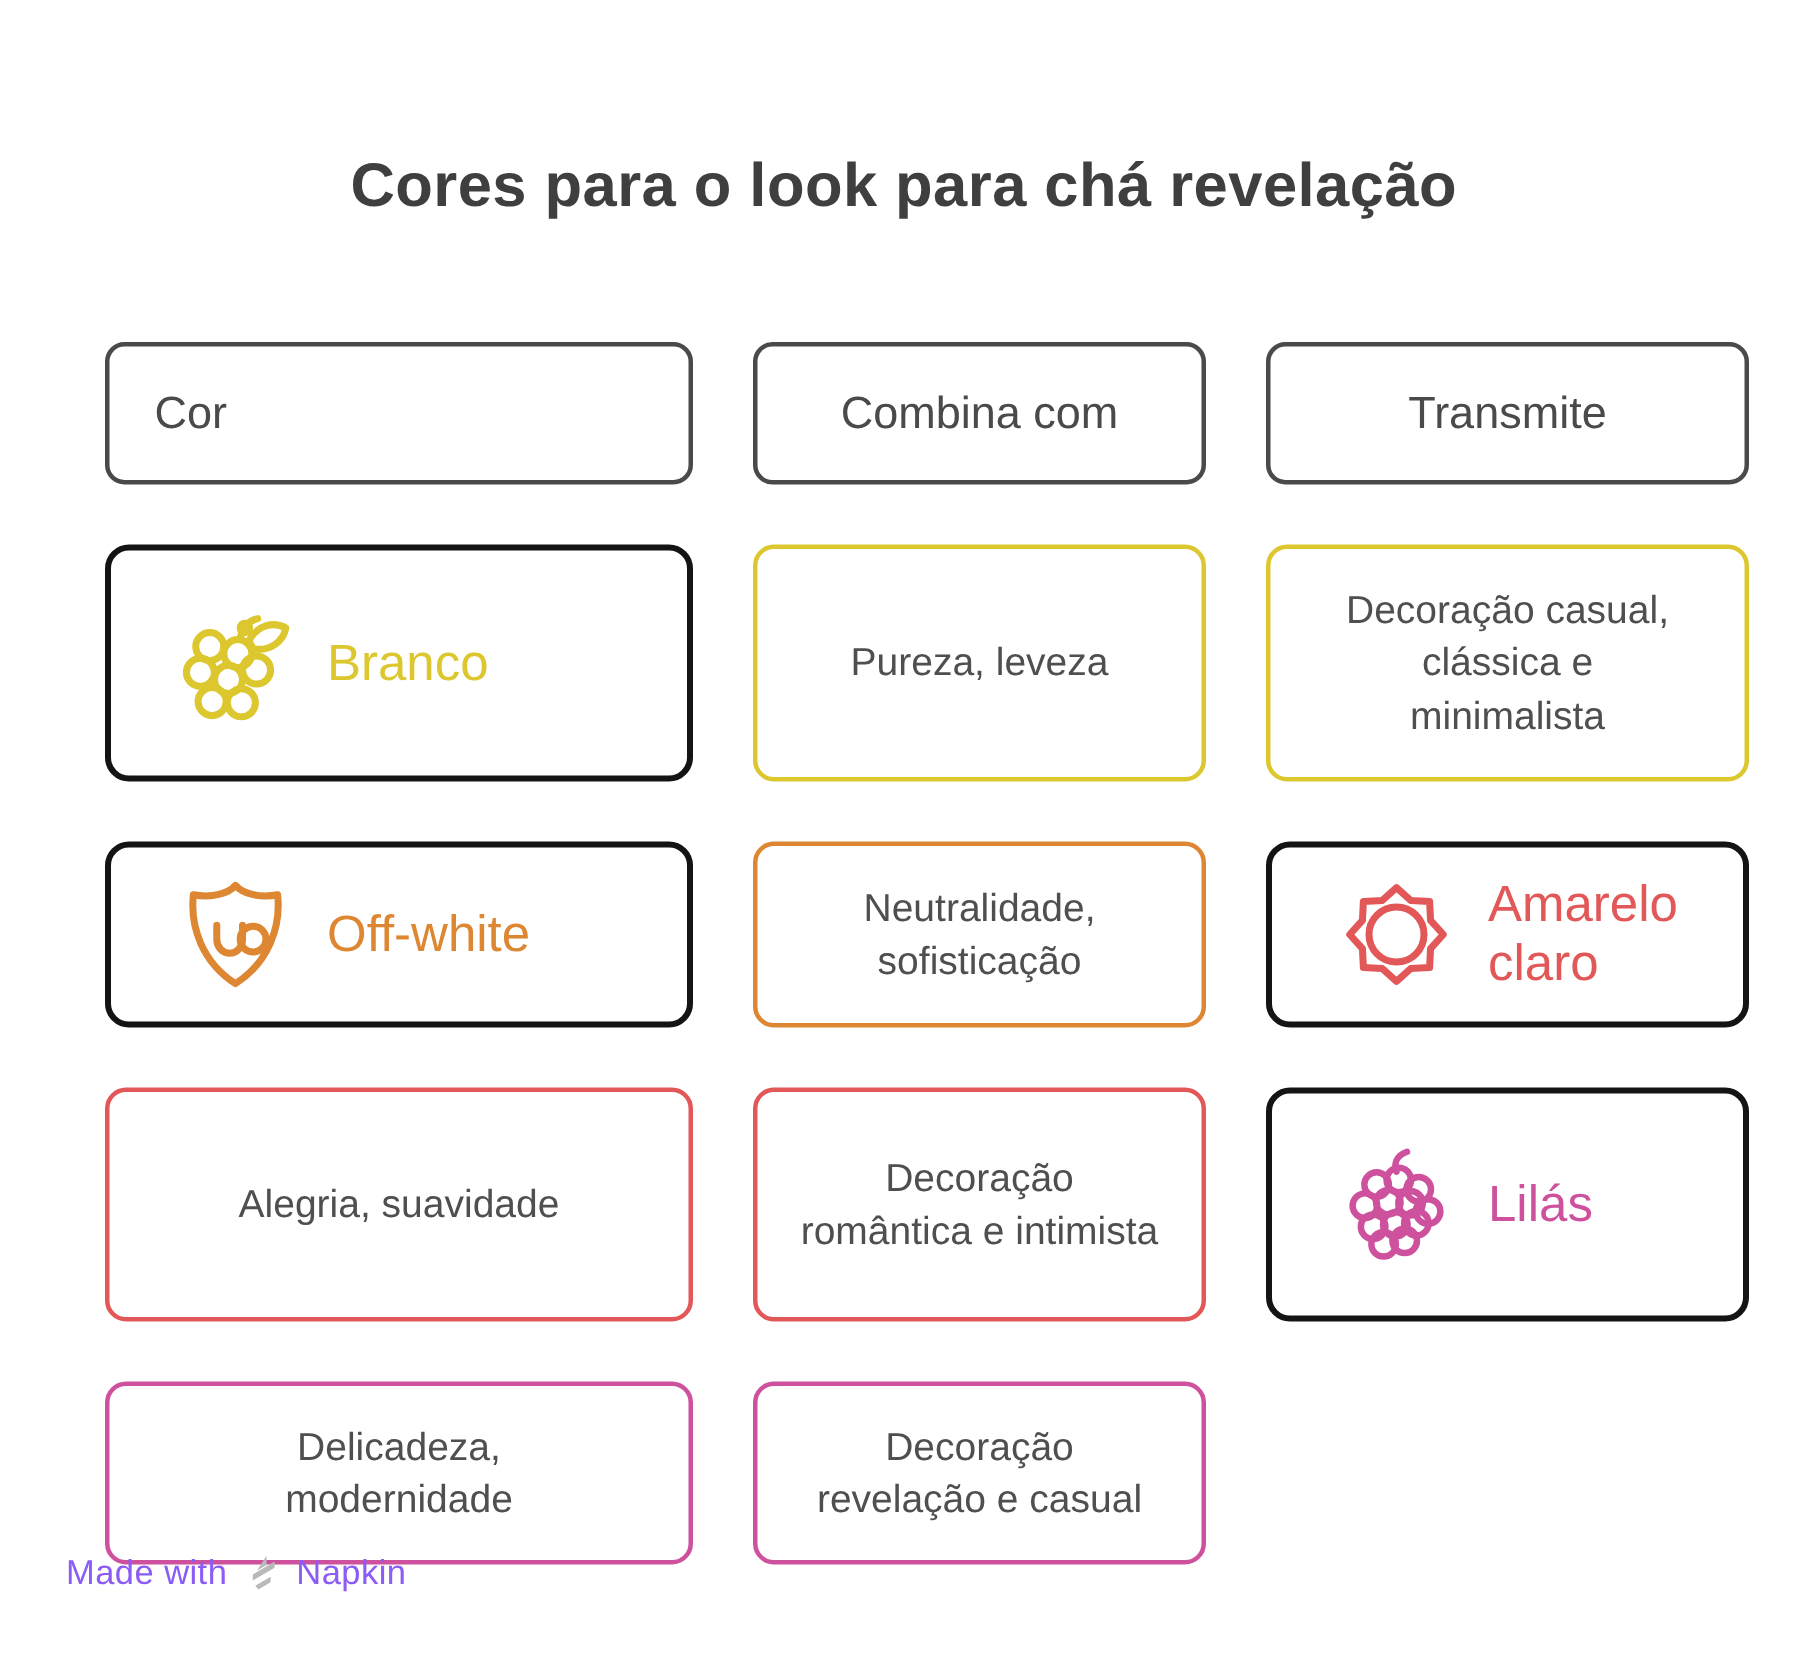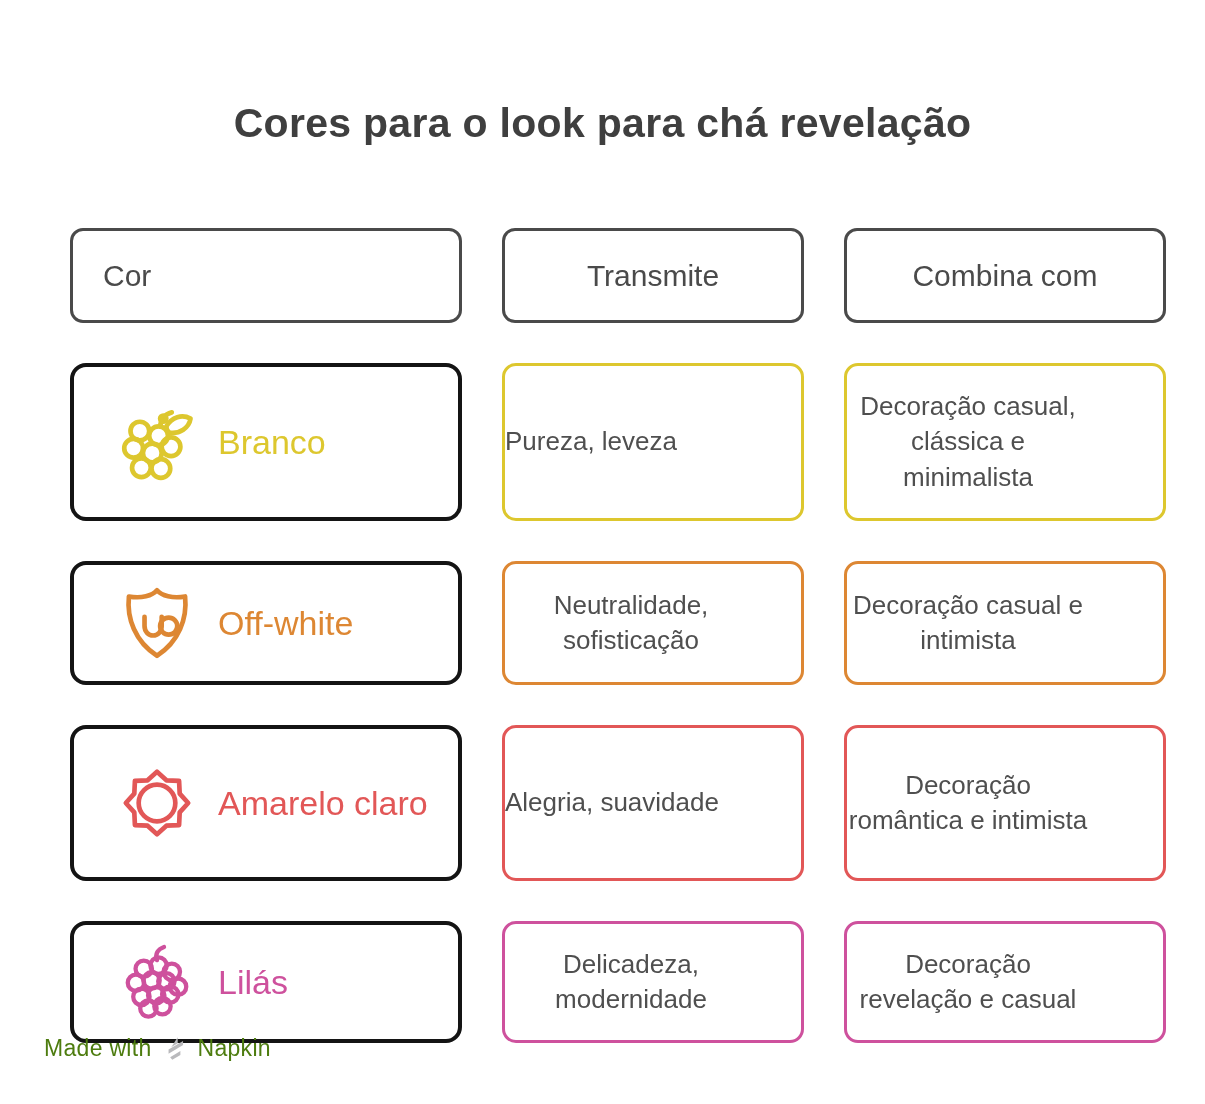--- a/index.html
+++ b/index.html
@@ -27,50 +27,50 @@
   .hcell.left { justify-content:flex-start; padding-left:30px; }
   .color-cell {
     border:4px solid #141414; border-radius:16px; background:#fff;
     display:flex; align-items:center; padding-left:44px; gap:22px;
   }
   .icon { width:78px; height:78px; color:var(--row-color); flex:0 0 auto; }
   .icon svg { width:100%; height:100%; display:block; }
   .color-name { font-size:34px; color:var(--row-color); }
   .tcell {
     border:3px solid var(--row-color); border-radius:14px; background:#fff;
-    display:flex; align-items:center; justify-content:flex-start;
+    display:flex; align-items:center; justify-content:center;
     text-align:center; font-size:26px; color:#4f4f4f; line-height:1.36;
   }
   .tcell .inner { max-width:252px; }
   .tcell.c3 .inner { max-width:242px; }
   .footer {
     position:absolute; left:44px; top:1034px;
     display:flex; align-items:center; gap:9px;
-    font-size:23px; color:#4d7c0f; letter-spacing:0.3px;
+    font-size:23px; color:#8b5cf6; letter-spacing:0.3px;
   }
   .napkin-logo { width:28px; height:28px; color:#b9b9bc; }
   .napkin-logo svg { width:100%; height:100%; display:block; }
 </style>
 </head>
 <body>
 
 <div class="canvas">
 
   <div class="title">Cores para o look para chá revelação</div>
 
   <div class="grid">
 
     <div class="hcell left">
       <span>Cor</span>
     </div>
     <div class="hcell">
-      <span>Transmite</span>
+      <span>Combina com</span>
     </div>
     <div class="hcell">
-      <span>Combina com</span>
+      <span>Transmite</span>
     </div>
 
     <div class="color-cell" style="--row-color: #ddc72e;">
       <span class="icon">
         <svg viewBox="0 0 100 100" fill="none" stroke="currentColor" stroke-width="6" stroke-linecap="round" stroke-linejoin="round">
           <path d="M54 30 C55 20 61 14 69 12"></path>
           <circle cx="58" cy="20" r="4"></circle>
           <path d="M62 30 C69 18 82 14 93 20 C91 32 79 40 66 38 C62 35 62 32 62 30 Z"></path>
           <circle cx="28" cy="36" r="12"></circle>
           <circle cx="52" cy="42" r="12"></circle>
@@ -95,23 +95,20 @@
         <svg viewBox="0 0 100 100" fill="none" stroke="currentColor" stroke-width="6" stroke-linecap="round" stroke-linejoin="round">
           <path d="M50 8 C56 15 70 19 86 16 C89 44 78 74 50 92 C22 74 11 44 14 16 C30 19 44 15 50 8 Z"></path>
           <path d="M34 42 L34 54 C34 61 39 66 45 66 C51 66 56 61 56 54 L56 42"></path>
           <circle cx="65" cy="54" r="11"></circle>
         </svg>
       </span>
       <span class="color-name">Off-white</span>
     </div>
     <div class="tcell" style="--row-color: #dd8733;">
       <span class="inner">Neutralidade, sofisticação</span>
-    </div>
-    <div class="tcell c3" style="--row-color: #dd8733;">
-      <span class="inner">Decoração casual e intimista</span>
     </div>
 
     <div class="color-cell" style="--row-color: #e25757;">
       <span class="icon">
         <svg viewBox="0 0 100 100" fill="none" stroke="currentColor" stroke-width="6" stroke-linecap="round" stroke-linejoin="round">
           <path d="M50 10 L37.9 20.9 L21.7 21.7 L20.9 37.9 L10 50 L20.9 62.1 L21.7 78.3 L37.9 79.1 L50 90 L62.1 79.1 L78.3 78.3 L79.1 62.1 L90 50 L79.1 37.9 L78.3 21.7 L62.1 20.9 Z"></path>
           <circle cx="50" cy="50" r="23.5"></circle>
         </svg>
       </span>
       <span class="color-name">Amarelo claro</span>

